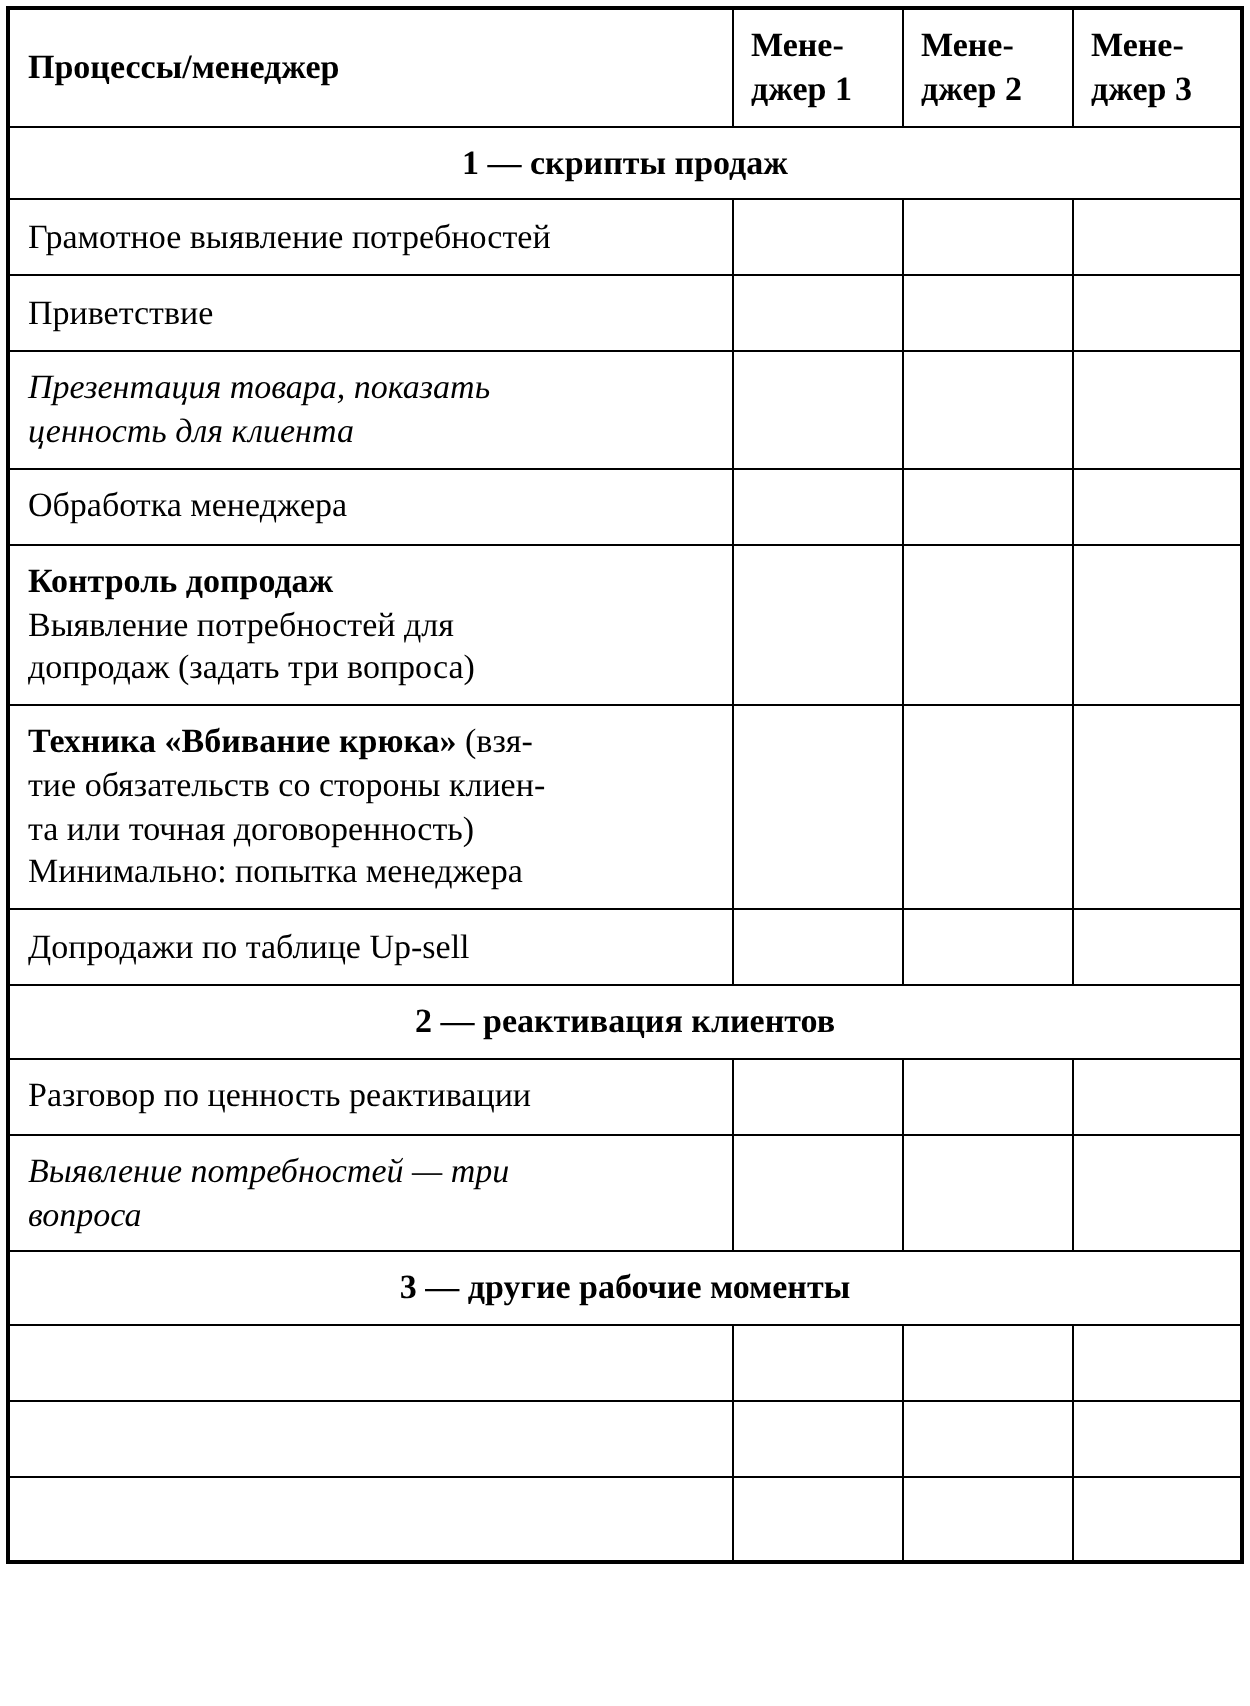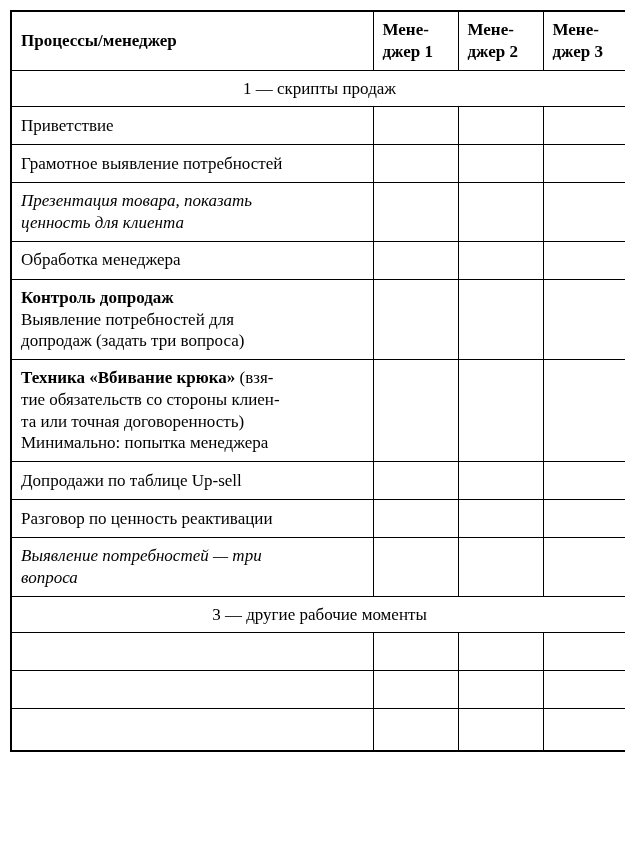--- a/index.html
+++ b/index.html
@@ -6,21 +6,21 @@
     margin: 0;
     padding: 0;
     background: #ffffff;
     font-family: "Liberation Serif", "DejaVu Serif", serif;
     color: #000000;
   }
   .page {
     width: 625px;
     height: 853px;
     box-sizing: border-box;
-    padding: 10px;
+    padding: 3px;
     background: #ffffff;
   }
   table.checklist {
     width: 617px;
     border-collapse: collapse;
     border: 2px solid #000000;
     table-layout: fixed;
   }
   table.checklist td, table.checklist th {
     border: 1px solid #000000;
@@ -38,21 +38,21 @@
     white-space: pre-line;
     vertical-align: middle;
     padding: 6px 9px;
   }
   td.process {
     text-align: left;
     white-space: pre-line;
   }
   td.section {
     text-align: center;
-    font-weight: normal;
+    font-weight: bold;
     padding: 8px 6px;
   }
   td.total {
     text-align: center;
     font-weight: bold;
   }
   .bold-lead { font-weight: bold; }
   tr.r1 td { height: 38px; }
   tr.r2 td { height: 56px; font-style: italic; }
   tr.empty td { height: 38px; }
@@ -80,28 +80,28 @@
 джер 2</th>
       <th class="head">Мене-
 джер 3</th>
     </tr>
 
     <tr>
       <td class="section" colspan="4">1 — скрипты продаж</td>
     </tr>
 
     <tr class="r1">
-      <td class="process">Приветствие</td>
+      <td class="process">Грамотное выявление потребностей</td>
       <td></td>
       <td></td>
       <td></td>
     </tr>
 
     <tr class="r1">
-      <td class="process">Грамотное выявление потребностей</td>
+      <td class="process">Приветствие</td>
       <td></td>
       <td></td>
       <td></td>
     </tr>
 
     <tr class="r2">
       <td class="process">Презентация товара, показать
 ценность для клиента</td>
       <td></td>
       <td></td>
@@ -134,20 +134,23 @@
       <td></td>
     </tr>
 
     <tr class="r1">
       <td class="process">Допродажи по таблице Up-sell</td>
       <td></td>
       <td></td>
       <td></td>
     </tr>
 
+    <tr>
+      <td class="section" colspan="4">2 — реактивация клиентов</td>
+    </tr>
 
     <tr class="r1">
       <td class="process">Разговор по ценность реактивации</td>
       <td></td>
       <td></td>
       <td></td>
     </tr>
 
     <tr class="r2">
       <td class="process">Выявление потребностей — три

